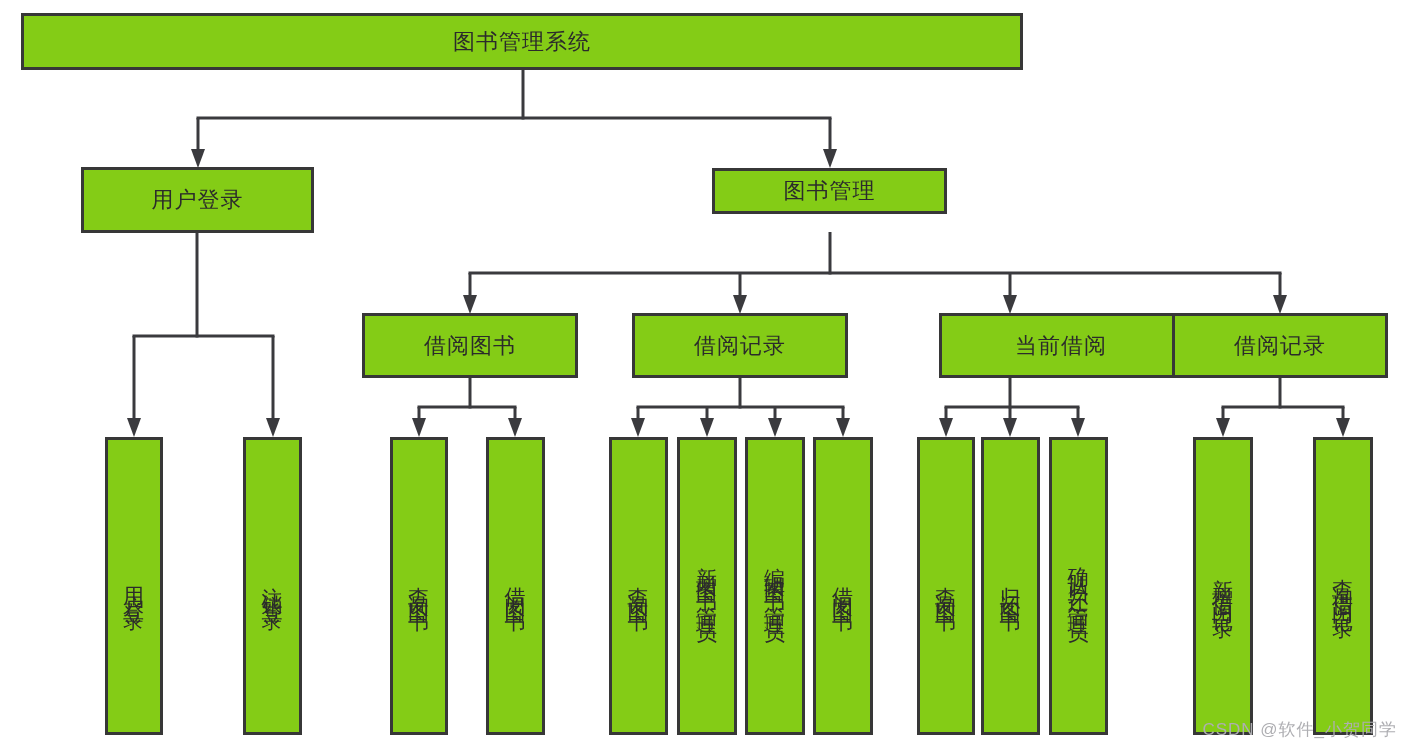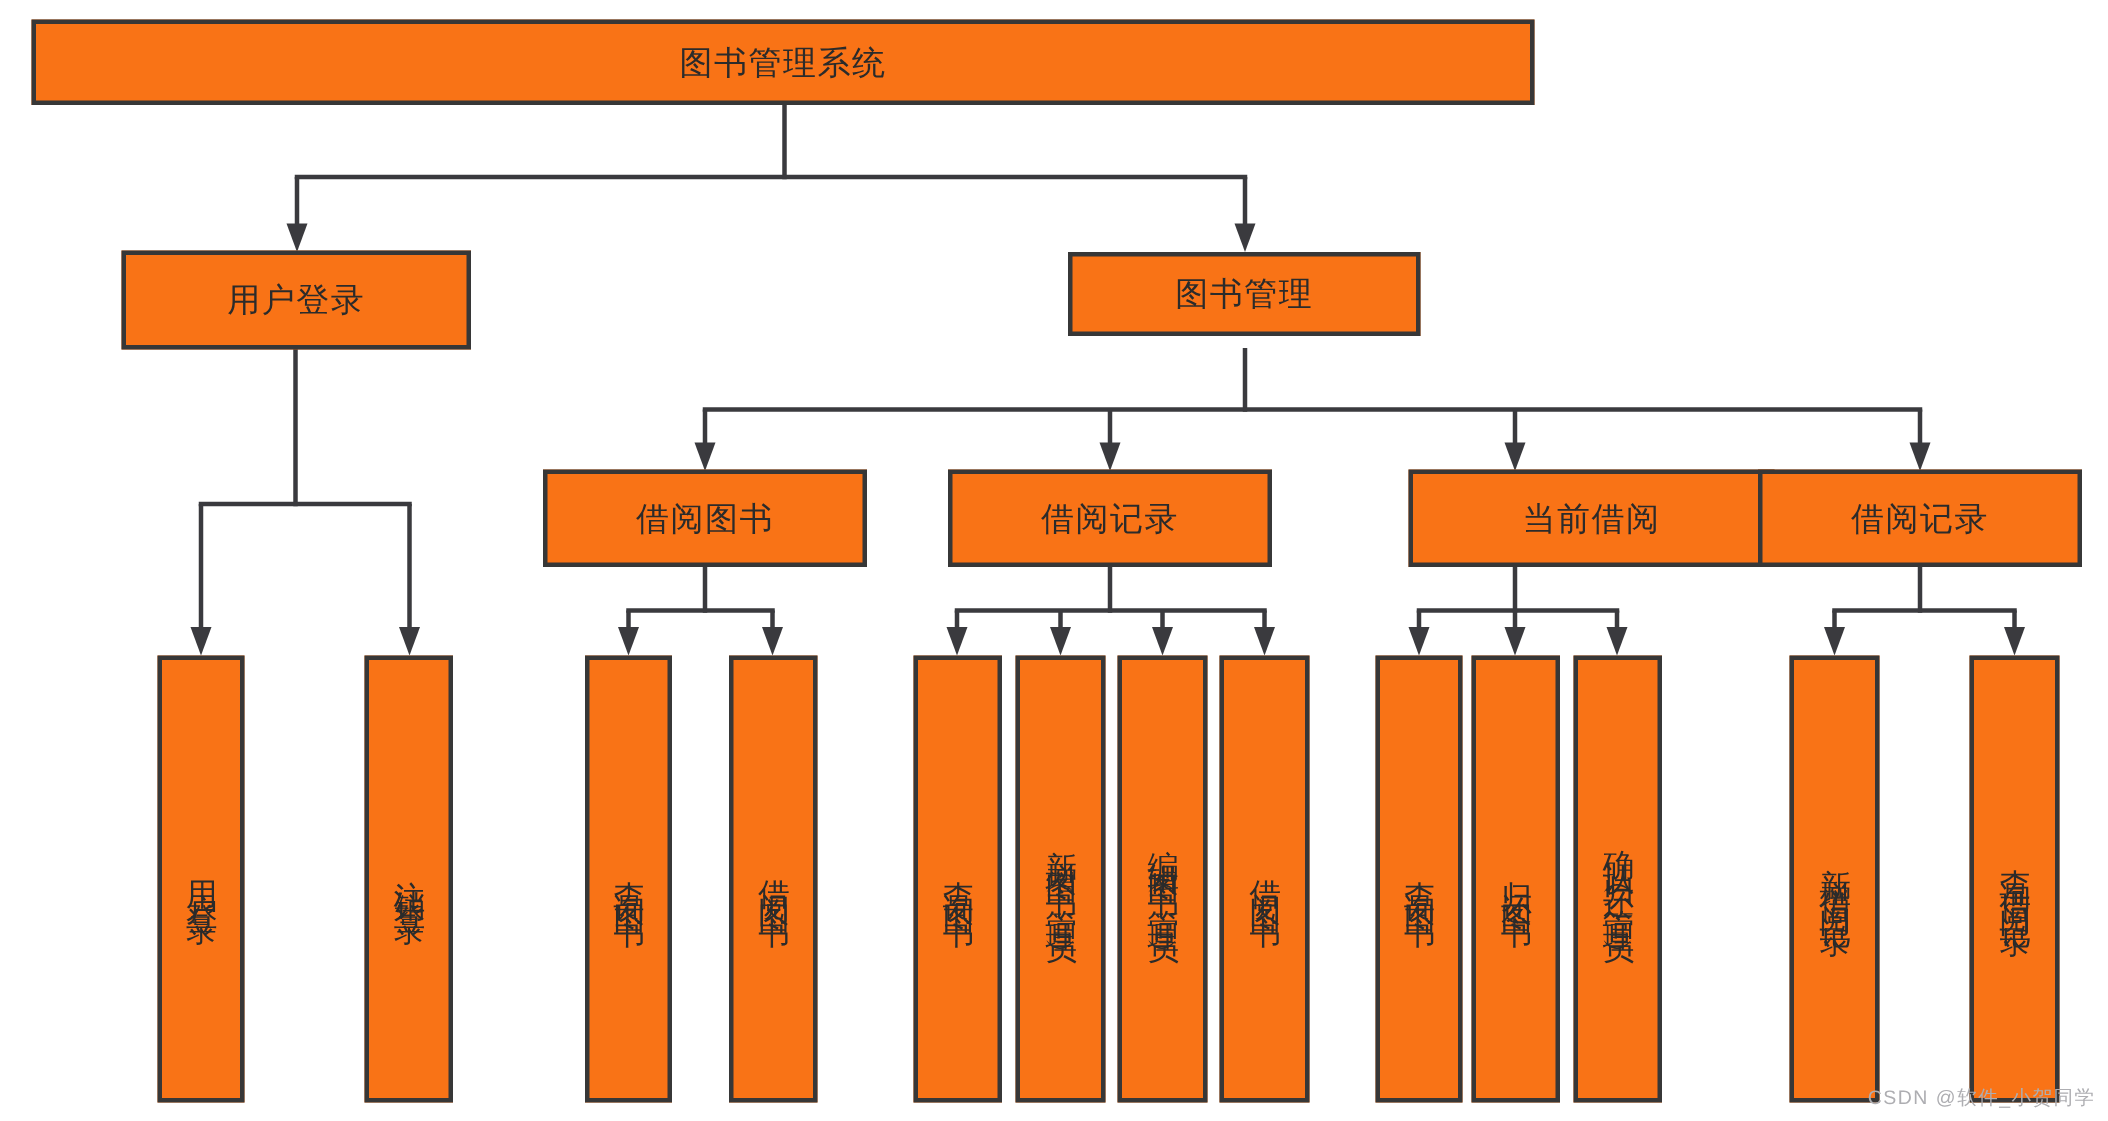--- a/index.html
+++ b/index.html
@@ -13,21 +13,21 @@
   }
   .wires {
     position: absolute;
     left: 0; top: 0;
     width: 1405px; height: 747px;
     pointer-events: none;
   }
   .node {
     position: absolute;
     box-sizing: border-box;
-    background: #f97316;
+    background: #84cc16;
     border: 3px solid #373737;
     color: #2b2b2b;
     display: flex;
     align-items: center;
     justify-content: center;
     text-align: center;
   }
   .node.h {
     font-size: 22px;
     letter-spacing: 1px;
@@ -37,21 +37,21 @@
     writing-mode: vertical-rl;
     text-orientation: mixed;
     font-size: 21px;
     letter-spacing: 8px;
     line-height: 1;
   }
   .watermark {
     position: absolute;
     right: 8px;
     bottom: 6px;
-    font-size: 13px;
+    font-size: 17px;
     color: #aeaeb2;
     letter-spacing: 1px;
     white-space: nowrap;
   }
 </style>
 </head>
 <body>
 
 <div class="stage">
 
@@ -123,21 +123,21 @@
       <polygon points="1071,418 1085,418 1078,437"></polygon>
 
       <polygon points="1216,418 1230,418 1223,437"></polygon>
       <polygon points="1336,418 1350,418 1343,437"></polygon>
     </g>
   </svg>
 
   <div class="node h" style="left:21px; top:13px; width:1002px; height:57px;">图书管理系统</div>
 
   <div class="node h" style="left:81px; top:167px; width:233px; height:66px;">用户登录</div>
-  <div class="node h" style="left:712px; top:168px; width:235px; height:56px;">图书管理</div>
+  <div class="node h" style="left:712px; top:168px; width:235px; height:46px;">图书管理</div>
 
   <div class="node h" style="left:362px; top:313px; width:216px; height:65px;">借阅图书</div>
   <div class="node h" style="left:632px; top:313px; width:216px; height:65px;">借阅记录</div>
   <div class="node h" style="left:902px; top:313px; width:244px; height:65px;margin-left:37px;">当前借阅</div>
   <div class="node h" style="left:1172px; top:313px; width:216px; height:65px;">借阅记录</div>
 
   <div class="node v" style="left:105px; top:437px; width:58px; height:298px;">用户登录</div>
   <div class="node v" style="left:243px; top:437px; width:59px; height:298px;">注销登录</div>
 
   <div class="node v" style="left:390px; top:437px; width:58px; height:298px;">查询图书</div>

